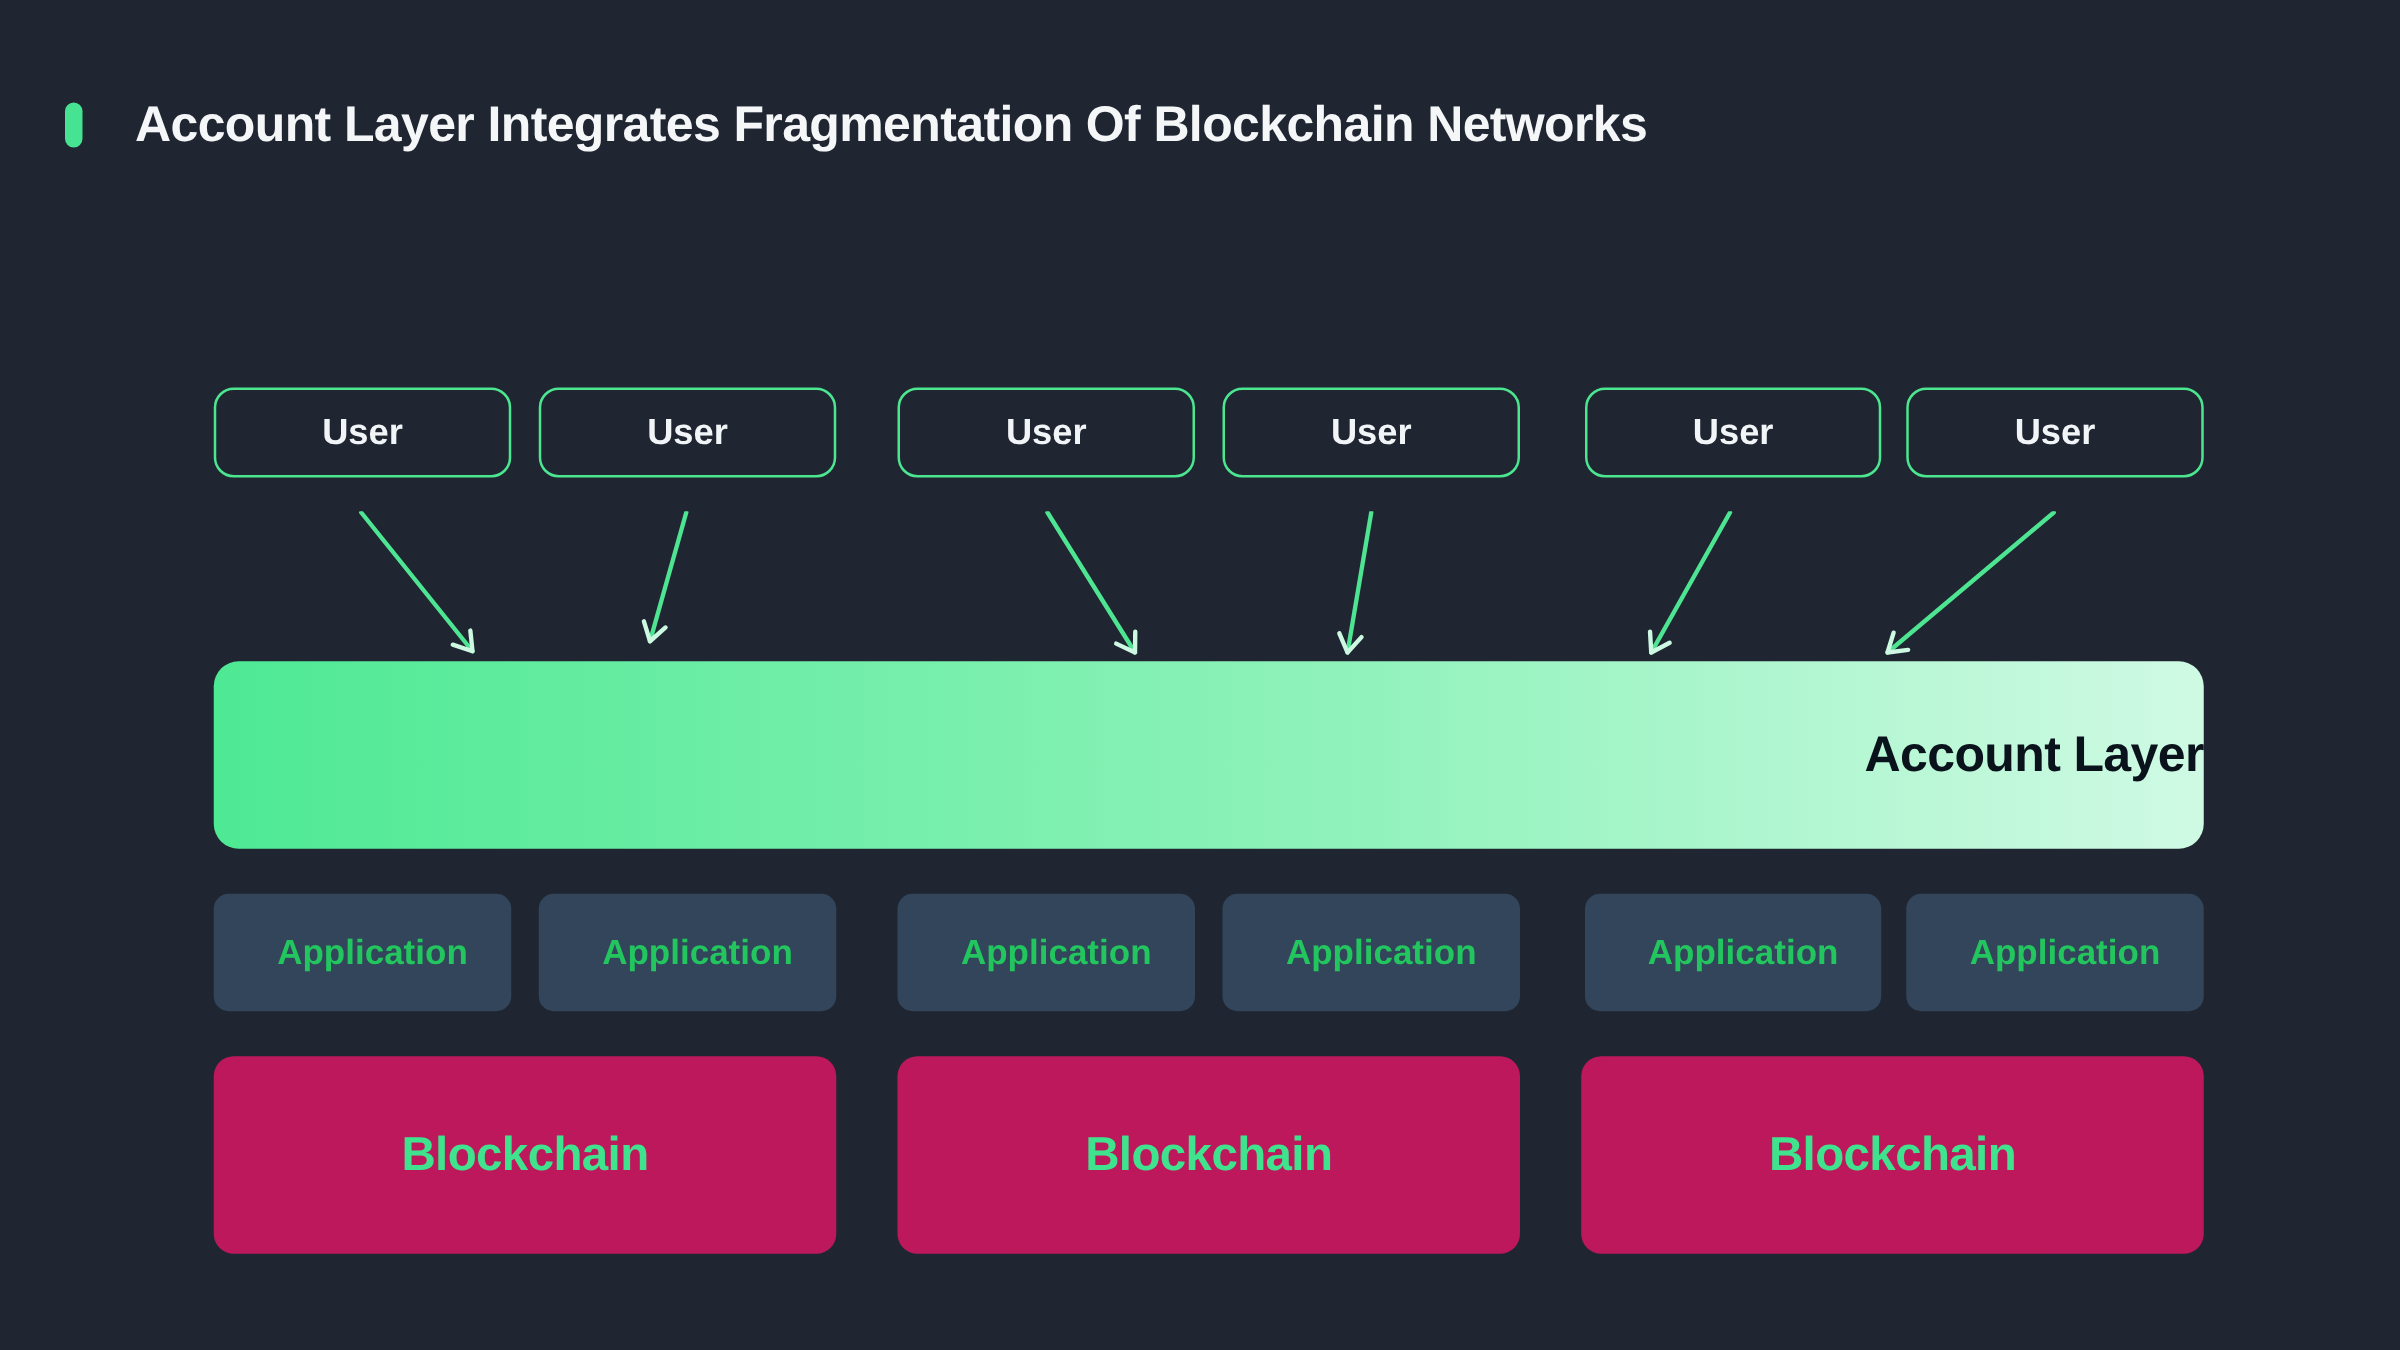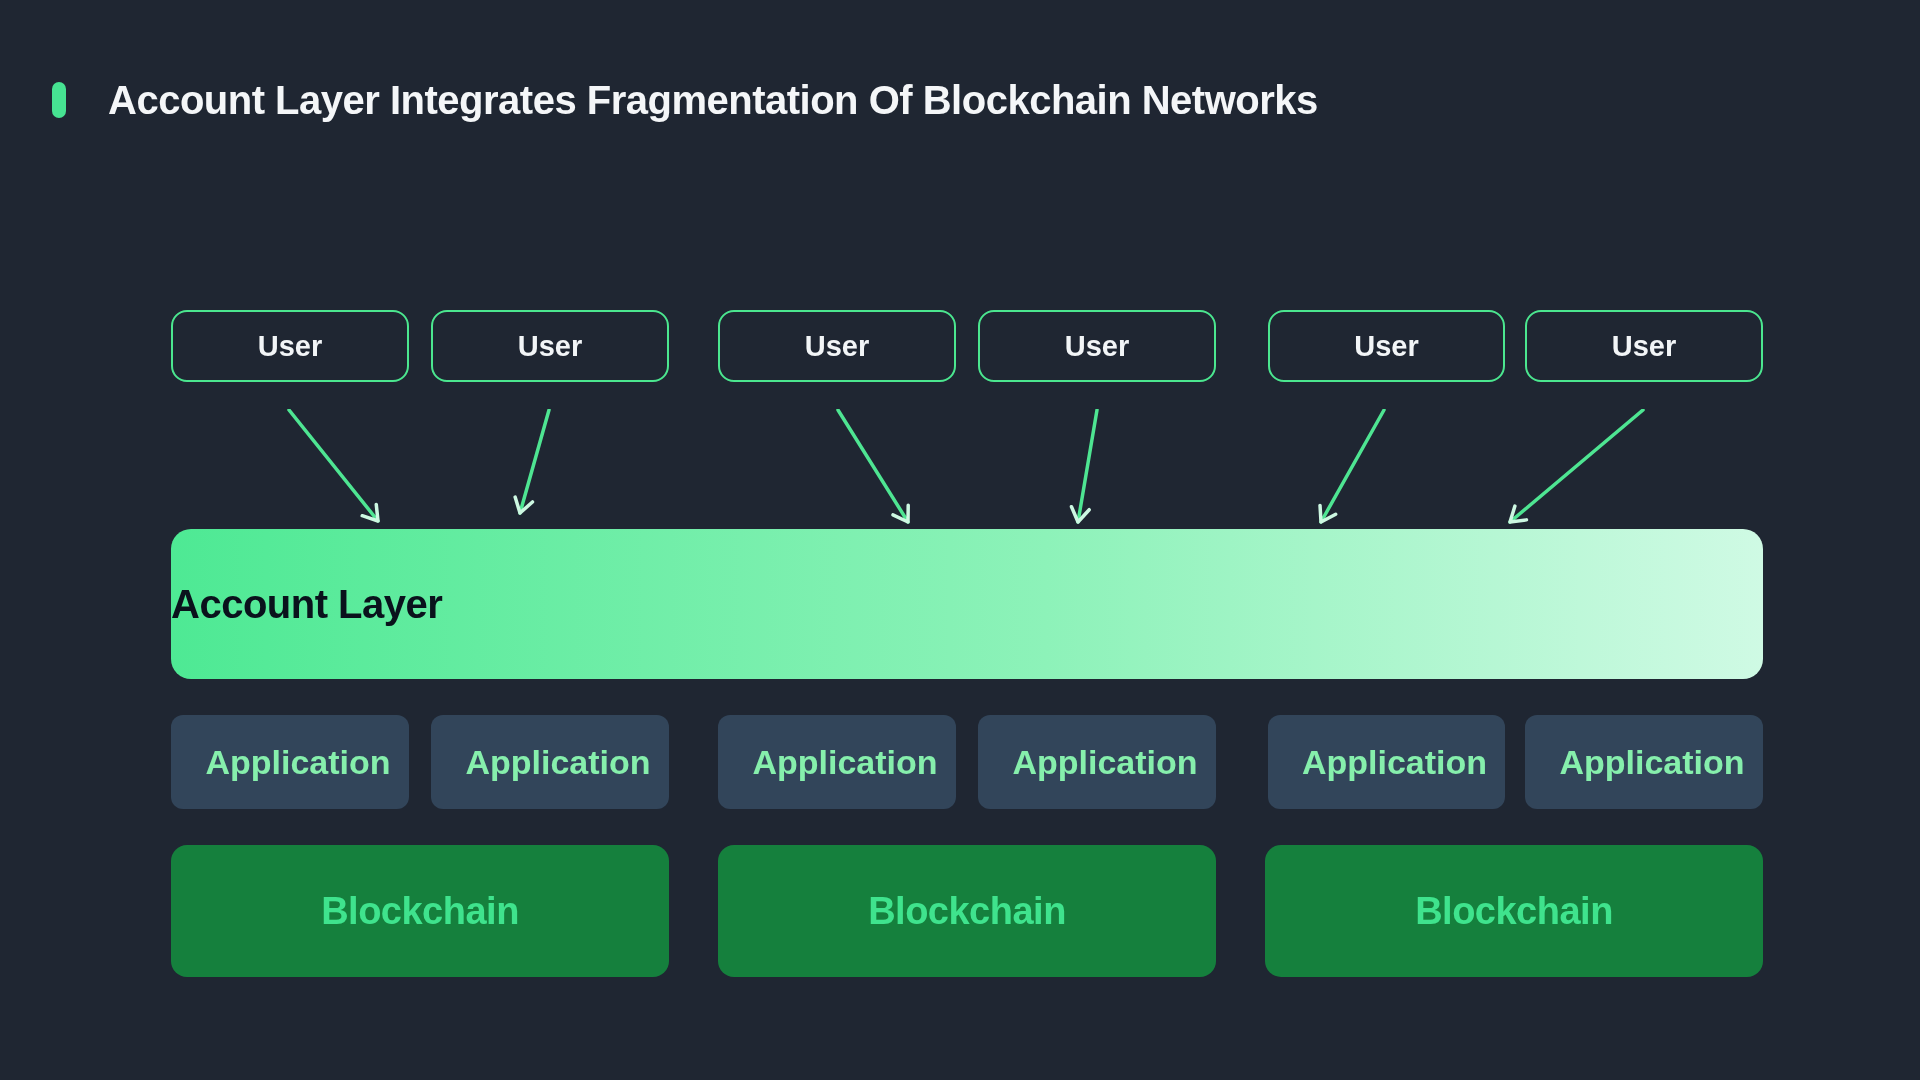--- a/index.html
+++ b/index.html
@@ -40,32 +40,32 @@
     color:#f2f5f7;font-size:29px;font-weight:600;background:transparent;
   }
 
   
   .arrows{position:absolute;left:0;top:388px;width:1920px;height:121px;}
 
   
   .account-layer{
     position:absolute;left:171px;top:508px;width:1592px;height:150px;border-radius:20px;
     background:linear-gradient(90deg,#4ee994 0%,#8df2b9 55%,#cffae4 100%);
-    display:flex;align-items:center;justify-content:flex-start;
+    display:flex;align-items:center;justify-content:flex-end;
     color:#0a121c;font-size:40px;font-weight:700;letter-spacing:-0.5px;
   }
 
   
   .app-box{
     top:694px;height:94px;background:#32455a;border-radius:12px;
-    color:#86efac;font-size:34px;font-weight:600;padding-left:16px;
+    color:#22c55e;font-size:28px;font-weight:600;padding-left:16px;
   }
 
   
-  .chain-box{top:824px;height:132px;background:#15803d;border-radius:16px;
+  .chain-box{top:824px;height:158px;background:#be185d;border-radius:16px;
     color:#3fe38d;font-size:38px;font-weight:700;letter-spacing:-0.5px;}
   .b1{left:171px;width:498px;}
   .b2{left:718px;width:498px;}
   .b3{left:1265px;width:498px;}
 </style>
 </head>
 <body>
 
 <div class="screen">
 

